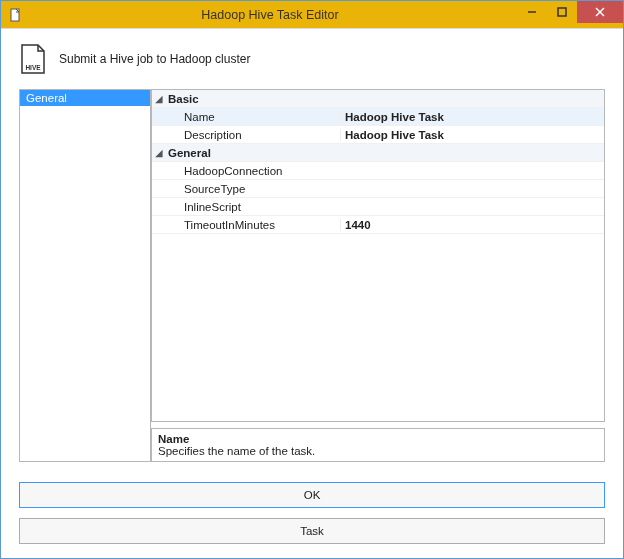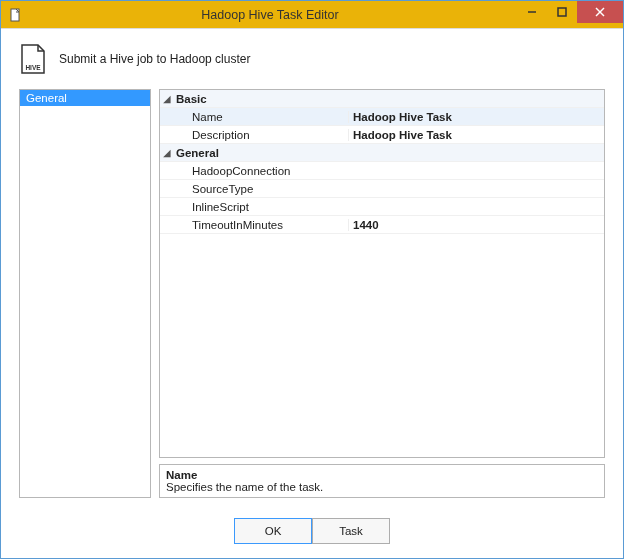--- a/index.html
+++ b/index.html
@@ -8,38 +8,38 @@
   .titlebar { height: 28px; background: #eab308; border-bottom: 1px solid #dcdcdc; display: flex; align-items: center; position: relative; }
   .titlebar .doc-icon { width: 14px; height: 14px; margin-left: 8px; }
   .titlebar .title { flex: 1; text-align: center; font-size: 12.5px; color: #333; }
   .win-controls { display: flex; height: 100%; }
   .win-btn { width: 30px; height: 22px; display: flex; align-items: center; justify-content: center; cursor: pointer; }
   .win-btn svg { pointer-events: none; }
   .close-btn { background: #c75050; width: 46px; height: 22px; }
   .header-section { display: flex; align-items: center; padding: 14px 18px 14px 18px; }
   .hive-icon { width: 28px; height: 32px; margin-right: 12px; }
   .subtitle { font-size: 12px; color: #222; }
-  .body-area { flex: 1; display: flex; padding: 0 18px 12px 18px; gap: 8px; min-height: 0; }
+  .body-area { flex: 1; display: flex; padding: 0 18px 12px 18px; min-height: 0; }
   .sidebar { width: 132px; border: 1px solid #b7b7b7; background: #fff; }
   .side-item { padding: 2px 6px; font-size: 11.5px; cursor: pointer; }
   .side-item.active { background: #3399ff; color: #fff; }
   .main-col { flex: 1; display: flex; flex-direction: column; gap: 6px; min-height: 0; }
   .prop-grid { flex: 1; border: 1px solid #b7b7b7; background: #fff; overflow: auto; }
   .pg-row { display: flex; align-items: center; height: 18px; font-size: 11.5px; border-bottom: 1px solid #f0f0f0; }
   .pg-row.cat { background: #f2f6fb; font-weight: bold; }
   .pg-row.selected { background: #eaf2fb; }
   .pg-toggle { width: 14px; text-align: center; color: #555; font-size: 9px; }
   .pg-label { width: 174px; padding-left: 2px; white-space: nowrap; overflow: hidden; }
   .pg-row:not(.cat) .pg-label { padding-left: 18px; }
   .pg-value { flex: 1; font-weight: bold; padding-left: 4px; white-space: nowrap; overflow: hidden; }
   .pg-row:not(.cat) .pg-value { border-left: 1px solid #eee; }
   .desc-panel { border: 1px solid #b7b7b7; background: #fff; padding: 4px 6px; }
   .desc-title { font-weight: bold; font-size: 11.5px; }
   .desc-text { font-size: 11.5px; }
-  .footer { display: flex; justify-content: center; gap: 0; padding: 8px 18px 14px 18px; }
+  .footer { display: flex; justify-content: center; gap: 10px; padding: 8px 18px 14px 18px; flex-direction: column; }
   .btn { min-width: 78px; height: 26px; background: #f7f7f7; border: 1px solid #adadad; font-size: 11.5px; color: #222; cursor: pointer; }
   .btn.primary { border: 1.5px solid #3b99fc; }
 </style>
 </head>
 <body>
 
 <div class="window">
 
   <div class="titlebar">
     <span class="doc-icon">

